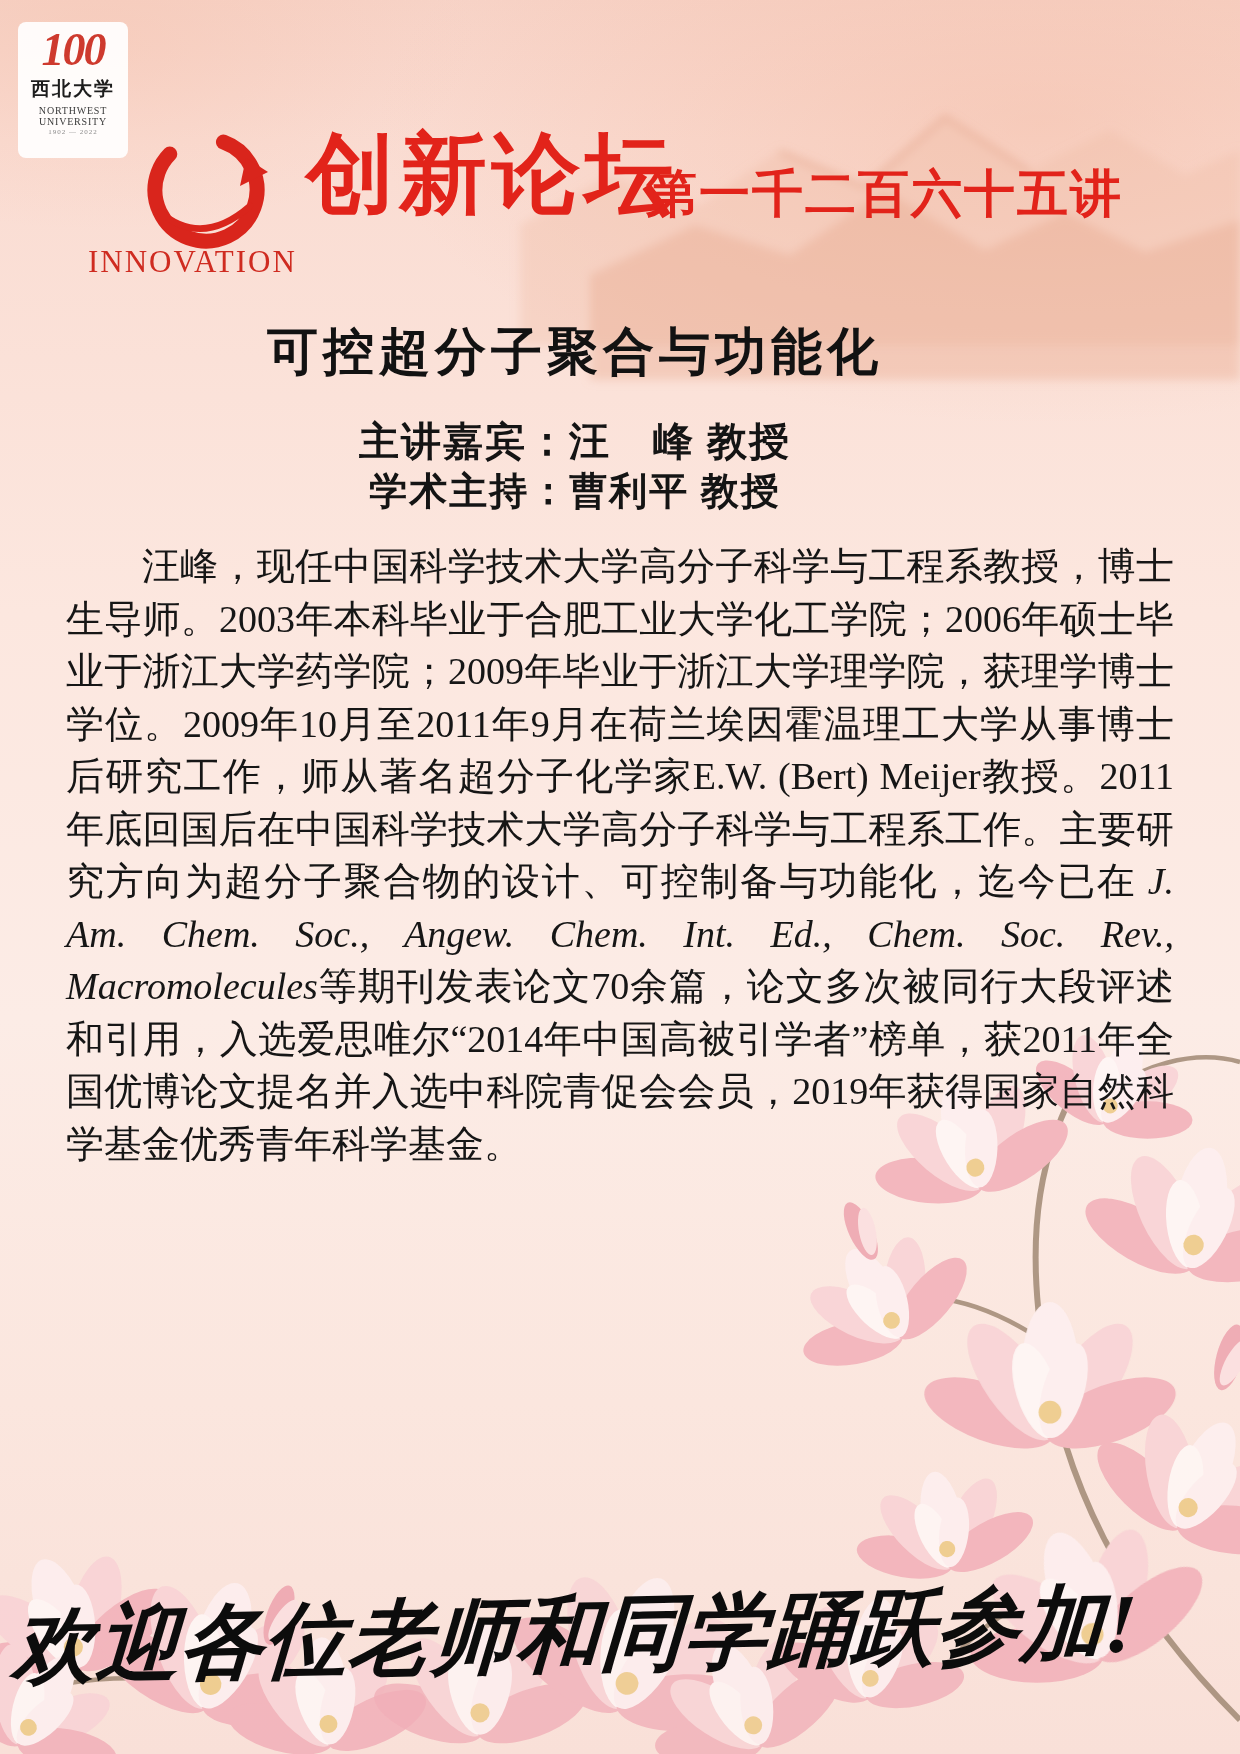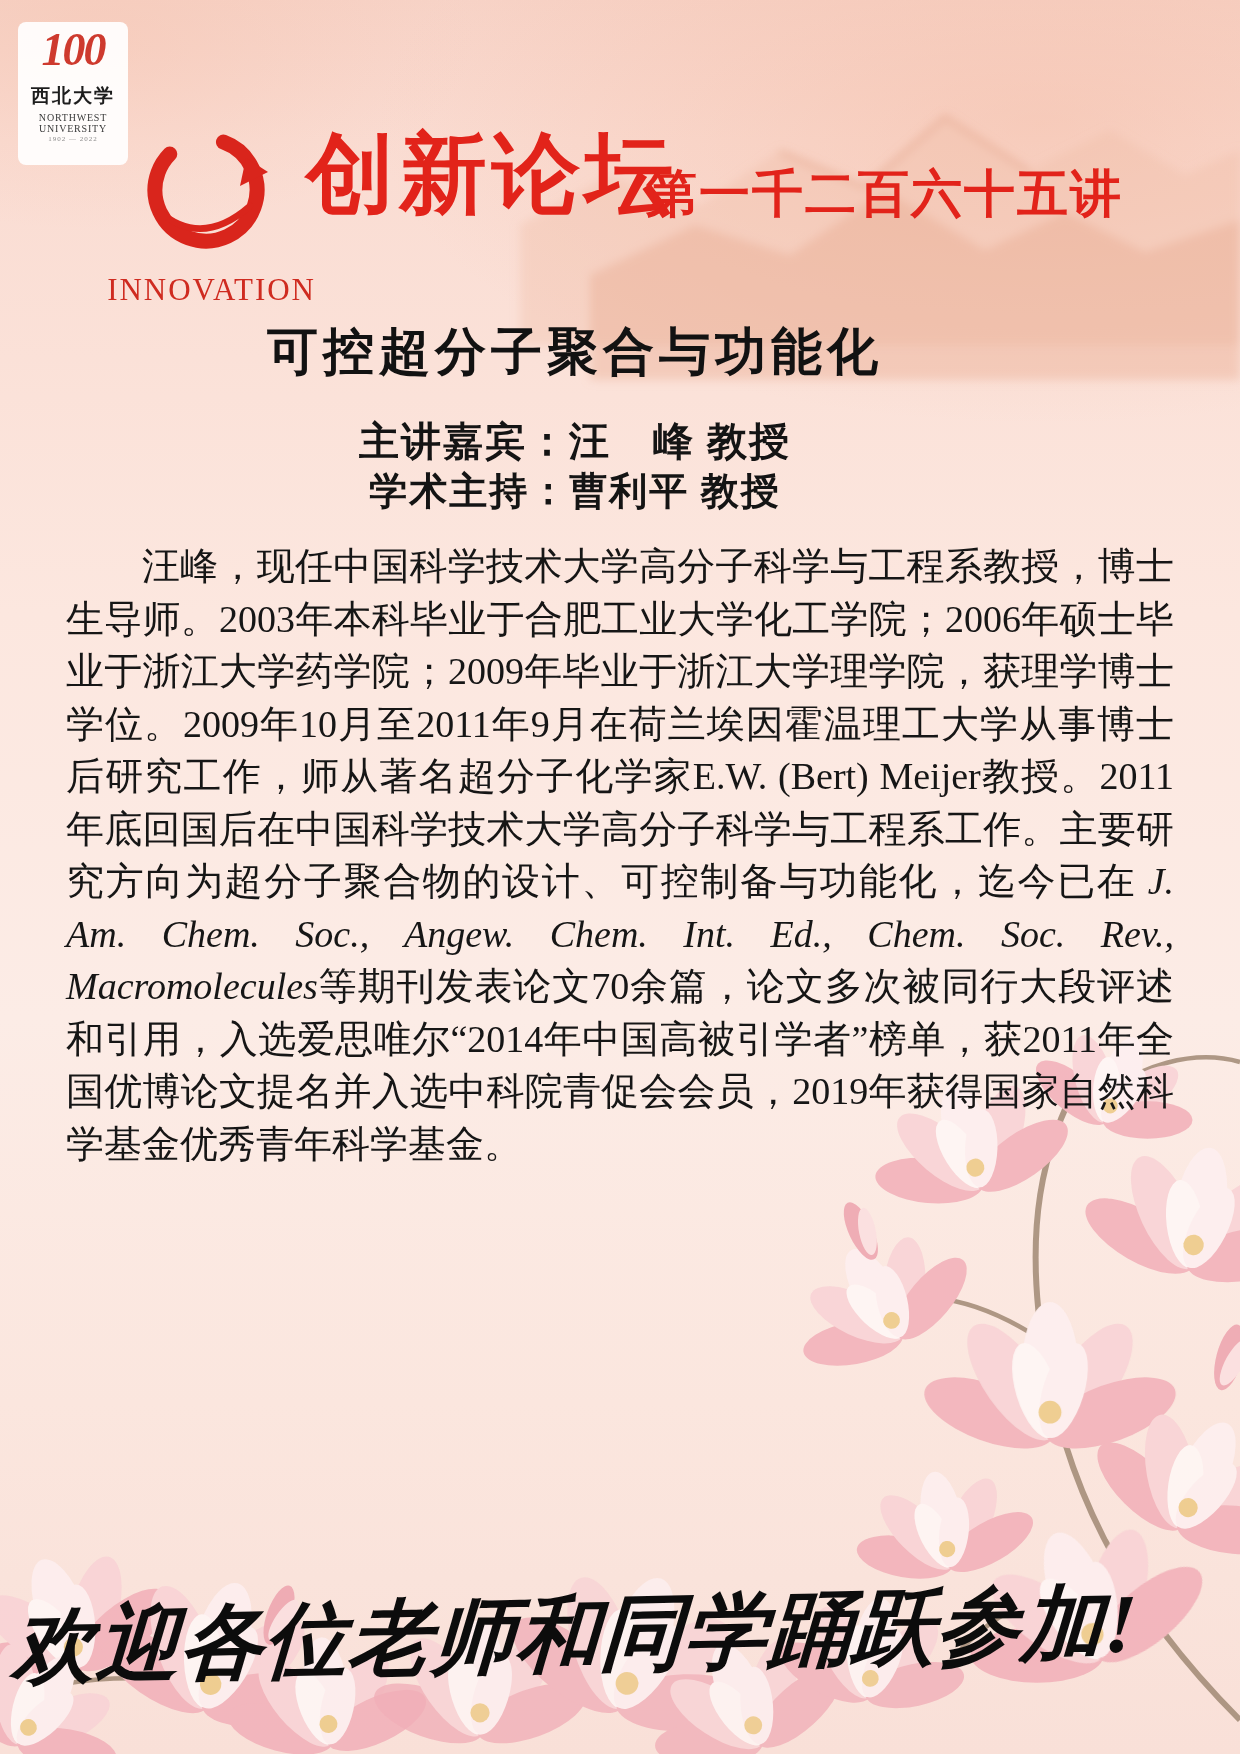--- a/index.html
+++ b/index.html
@@ -14,28 +14,28 @@
                radial-gradient(500px 260px at 8% 2%, rgba(244,190,168,.35), rgba(244,190,168,0) 75%);
   }
   .deco{position:absolute;left:0;top:0;pointer-events:none;z-index:0;}
   .layer{position:absolute;z-index:2;}
 
   
   .uni-logo{left:18px;top:22px;width:106px;padding:6px 2px 22px;text-align:center;
     background:rgba(255,255,255,.92);border-radius:8px;}
   .uni-logo .mark{font-size:46px;line-height:44px;font-weight:700;font-style:italic;color:#ce3a2e;
     font-family:"Liberation Serif","DejaVu Serif",serif;letter-spacing:-2px;}
-  .uni-logo .cn{font-size:19px;font-weight:700;color:#1d1d1d;letter-spacing:2px;margin-top:11px;}
+  .uni-logo .cn{font-size:19px;font-weight:700;color:#1d1d1d;letter-spacing:2px;margin-top:4px;}
   .uni-logo .en{font-size:10px;letter-spacing:.8px;color:#3a3a3a;margin-top:3px;}
   .uni-logo .years{font-size:7px;letter-spacing:1px;color:#8a8a8a;margin-top:1px;}
 
   .series-title{left:128px;top:40px;font-size:41px;font-weight:700;color:#d5281c;letter-spacing:1px;}
 
-  .innovation-label{left:88px;top:244px;width:228px;text-align:right;
-    font-size:31px;letter-spacing:2px;color:#cf2b20;margin-top:28px;}
+  .innovation-label{left:88px;top:244px;width:228px;text-align:left;
+    font-size:31px;letter-spacing:2px;color:#cf2b20;}
 
   .forum-title{left:306px;top:124px;font-size:88px;line-height:100px;font-weight:900;color:#e2231a;
     letter-spacing:5px;font-family:"Liberation Sans","DejaVu Sans",sans-serif;}
   .lecture-number{left:646px;top:160px;font-size:51px;font-weight:800;color:#e2231a;letter-spacing:2px;
     font-family:"Liberation Sans","DejaVu Sans",sans-serif;}
 
   .center-col{left:0;width:1150px;text-align:center;}
   .main-title{top:318px;font-size:51px;font-weight:700;color:#121212;letter-spacing:5px;}
   .speaker-line{top:414px;font-size:40px;font-weight:700;color:#141414;letter-spacing:2px;}
   .host-line{top:466px;font-size:38px;font-weight:700;color:#141414;letter-spacing:2px;}

